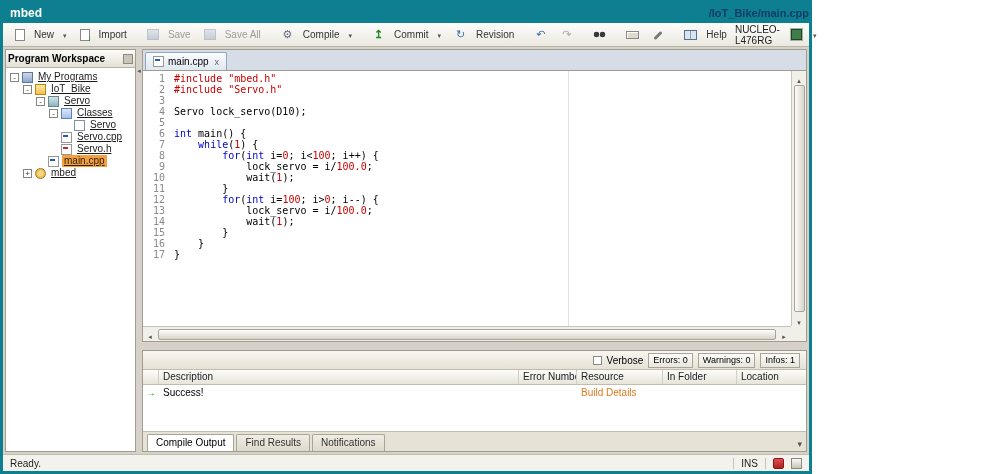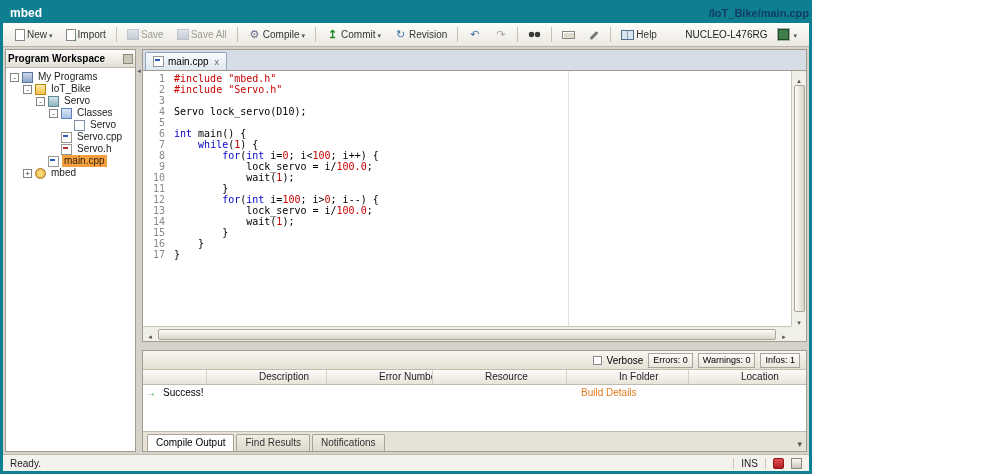--- a/index.html
+++ b/index.html
@@ -13,21 +13,21 @@
   .titlebar { flex: 0 0 20px; background: var(--frame, #0e7e91); display: flex;
               align-items: center; position: relative; }
   .brand { color: #fff; font-weight: bold; font-size: 12px; padding-left: 7px; z-index: 2; }
   .doc-title { position: absolute; left: 0; right: 0; text-align: right;
                font-weight: bold; font-size: 11px; color: #123e66; }
 
   
   .toolbar { flex: 0 0 24px; background: linear-gradient(#fdfdfb, #ebe8e0);
              border-bottom: 1px solid #b8b4a6; display: flex; align-items: center;
              padding: 0 6px; gap: 1px; font-size: 10px; color: #333; }
-  .tb-btn { display: inline-flex; align-items: center; gap: 2px; padding: 2px 5px;
+  .tb-btn { display: inline-flex; align-items: center; gap: 9px; padding: 2px 5px;
             background: transparent; border: 1px solid transparent; font: inherit;
             color: inherit; cursor: pointer; white-space: nowrap; }
   .tb-btn.disabled { color: #9c9c94; }
   .tb-btn.disabled .icn { opacity: .45; }
   .tb-sep { width: 1px; height: 15px; background: #c4c0b2; margin: 0 3px; }
   .caret::before { content: "▾"; font-size: 7px; color: #555; }
   .tb-spring { flex: 1; }
   .device { font-size: 10px; color: #222; margin-right: 4px; }
 
   .icn { display: inline-block; position: relative; }
@@ -77,21 +77,21 @@
   .ti-library { background: linear-gradient(#d5e4e8, #8fb4bd); border: 1px solid #5f8a94; }
   .ti-classes-folder { background: linear-gradient(#dbe6f8, #a8c0e8); border: 1px solid #6080b8; }
   .ti-class-doc { width: 9px; background: #fff; border: 1px solid #8090a8; }
   .ti-cpp-file, .ti-h-file { width: 9px; background: #fff; border: 1px solid #979793; position: relative; }
   .ti-cpp-file::after { content: ""; position: absolute; left: 1px; top: 2px; width: 5px;
       height: 2px; background: #2858b8; }
   .ti-h-file::after { content: ""; position: absolute; left: 1px; top: 2px; width: 5px;
       height: 2px; background: #b03030; }
   .ti-mbed-lib { border-radius: 50%; background: radial-gradient(circle, #f8d878 35%, #d89830 100%);
       border: 1px solid #a87820; }
-  .tree-label { padding: 0 2px; }
+  .tree-label { padding: 0 2px; text-decoration: underline; }
   .tree-label.selected { background: var(--selection, #f5a040); color: #33210a; }
 
   .vsplit { flex: 0 0 6px; position: relative; cursor: col-resize; }
   .vsplit-handle { position: absolute; top: 10px; left: 0; width: 6px; text-align: center; }
   .vsplit-handle::before { content: "◂"; font-size: 7px; color: #556; }
 
   .editor-col { flex: 1; display: flex; flex-direction: column; min-width: 0; }
   .tabbar { flex: 0 0 20px; background: #d6dde6; border: 1px solid #a09c90;
       border-bottom: none; display: flex; align-items: flex-end; padding: 2px 2px 0; }
   .etab { display: inline-flex; align-items: center; gap: 4px; height: 18px; padding: 0 7px;
@@ -144,21 +144,21 @@
   .op-title { font-weight: bold; color: #222; }
   .op-controls { margin-left: auto; display: flex; align-items: center; gap: 5px; }
   .checkbox { width: 9px; height: 9px; border: 1px solid #888; background: #fff; cursor: pointer; }
   .chip { border: 1px solid #a8a49a; background: linear-gradient(#fcfcfa, #e8e5dc);
       padding: 0 4px; font-size: 9px; line-height: 13px; cursor: pointer; }
 
   .op-thead { display: flex; flex: 0 0 15px; line-height: 14px;
       background: linear-gradient(#fcfcfa, #e7e4da); border-bottom: 1px solid #c0bcb0;
       font-size: 10px; color: #222; }
   .op-thead > span { border-right: 1px solid #d2cec2; padding: 0 4px; overflow: hidden;
-      white-space: nowrap; margin-left: 48px; }
+      white-space: nowrap; }
   .c-icon { flex: 0 0 16px; width: 16px; padding: 0 !important; text-align: center; }
   .c-desc { flex: 1; }
   .c-err { flex: 0 0 58px; }
   .c-res { flex: 0 0 86px; }
   .c-fold { flex: 0 0 74px; }
   .c-loc { flex: 0 0 69px; border-right: none !important; }
   .op-rows { flex: 1; background: #fff; font-size: 10px; overflow: hidden; }
   .op-row { display: flex; height: 15px; line-height: 15px; align-items: center; cursor: default; }
   .op-row > span { padding: 0 4px; overflow: hidden; white-space: nowrap; }
   .success-arrow { color: #1f9d1f; font-weight: bold; padding: 0 !important; }

